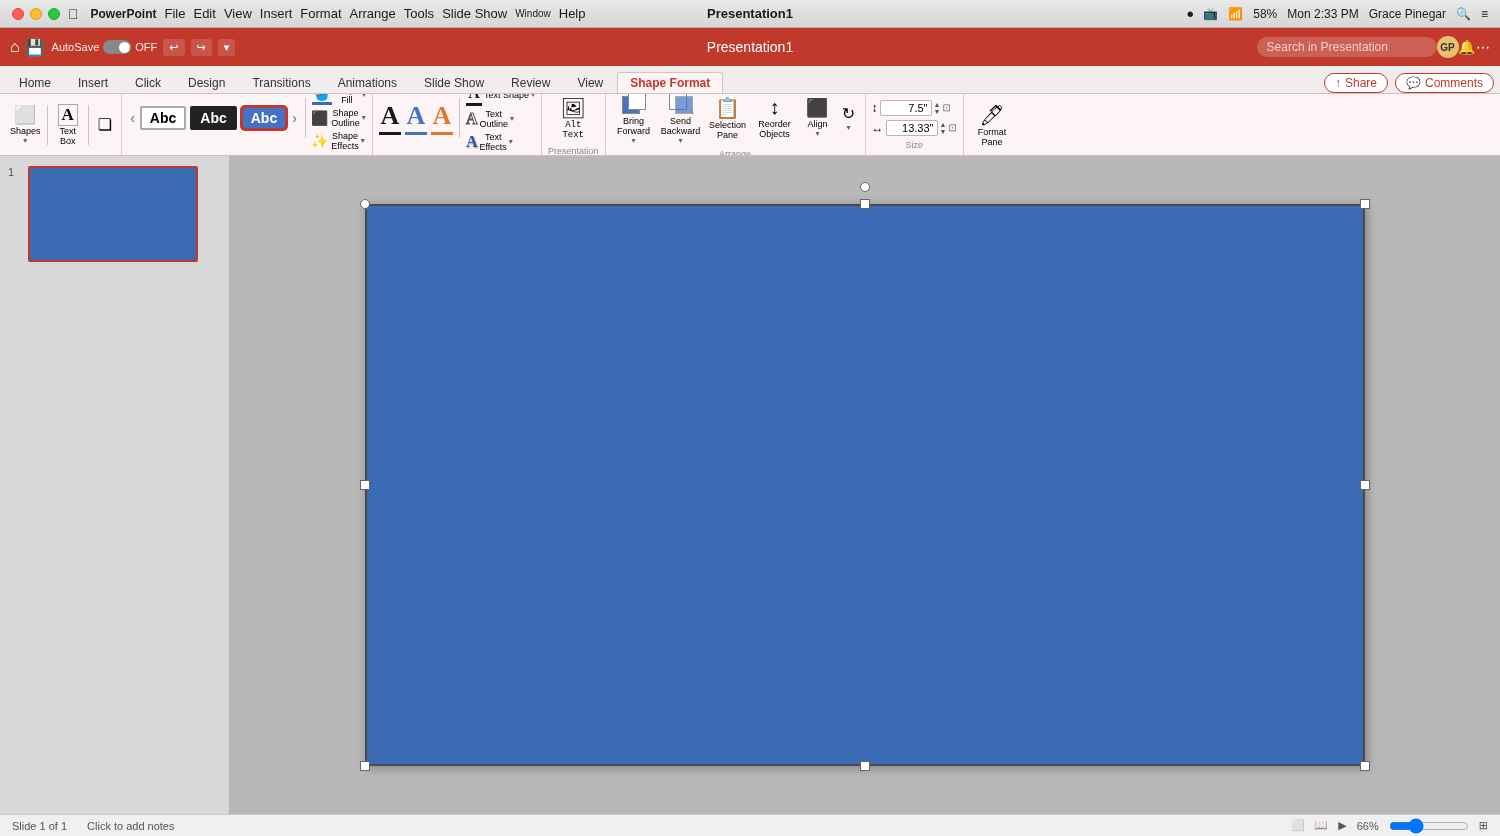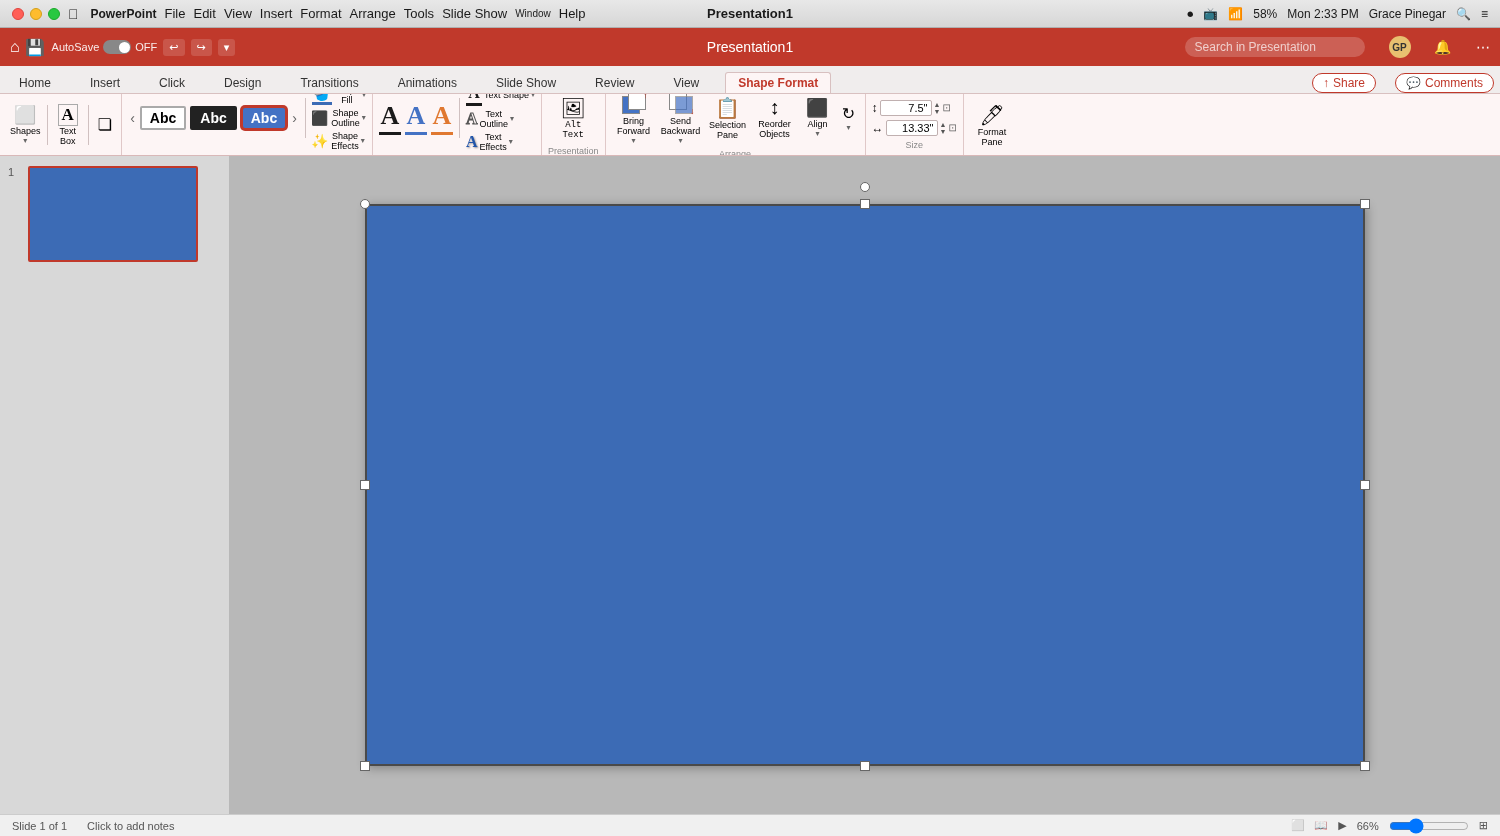--- a/index.html
+++ b/index.html
@@ -31,21 +31,21 @@
       display: flex; align-items: center; justify-content: space-between;
       padding: 0 10px;
     }
     .title-bar-left { display: flex; align-items: center; gap: 6px; }
     .tb-icon { font-size: 16px; color: white; }
     .tb-btn { background: rgba(255,255,255,0.15); border: none; color: white; font-size: 11px; padding: 2px 6px; border-radius: 3px; cursor: pointer; display: flex; align-items: center; gap: 2px; }
     .autosave-toggle { display: flex; align-items: center; gap: 4px; font-size: 11px; color: rgba(255,255,255,0.9); }
     .toggle-pill { width: 28px; height: 14px; background: #888; border-radius: 7px; position: relative; }
     .toggle-dot { width: 11px; height: 11px; background: white; border-radius: 50%; position: absolute; right: 1px; top: 1.5px; }
     .title-bar-center { position: absolute; left: 50%; transform: translateX(-50%); color: white; font-size: 14px; font-weight: 500; }
-    .title-bar-right { display: flex; align-items: center; gap: 24px; }
+    .title-bar-right { display: flex; align-items: center; gap: 0; }
     .search-box { background: rgba(255,255,255,0.2); border: none; border-radius: 14px; padding: 3px 10px; color: white; font-size: 12px; width: 180px; }
     .search-box::placeholder { color: rgba(255,255,255,0.7); }
     .user-avatar { width: 22px; height: 22px; border-radius: 50%; background: #e8c070; display: flex; align-items: center; justify-content: center; font-size: 10px; font-weight: bold; color: #333; }
 
     
     #ribbon {
       height: 62px;
       background: #fdf5f5;
       border-bottom: 1px solid #d9b8b8;
       display: flex; align-items: stretch;
@@ -154,21 +154,21 @@
     .ua-black { background: #1a1a1a; }
     .ua-blue { background: #4472c4; }
     .ua-orange { background: #e07830; }
 
     
     #ribbon-tabs {
       height: 28px; background: #f0eded;
       display: flex; align-items: flex-end;
       padding: 0 6px;
       border-bottom: 1px solid #d8c0c0;
-      gap: 13px;
+      gap: 1px;
     }
     .rtab {
       padding: 3px 12px; font-size: 12px; cursor: pointer;
       border: 1px solid transparent; border-bottom: none;
       border-radius: 3px 3px 0 0; color: #333;
       background: transparent;
     }
     .rtab.active { background: #fdf5f5; border-color: #d8c0c0; color: #c0392b; font-weight: 600; }
   </style>
 </head>

